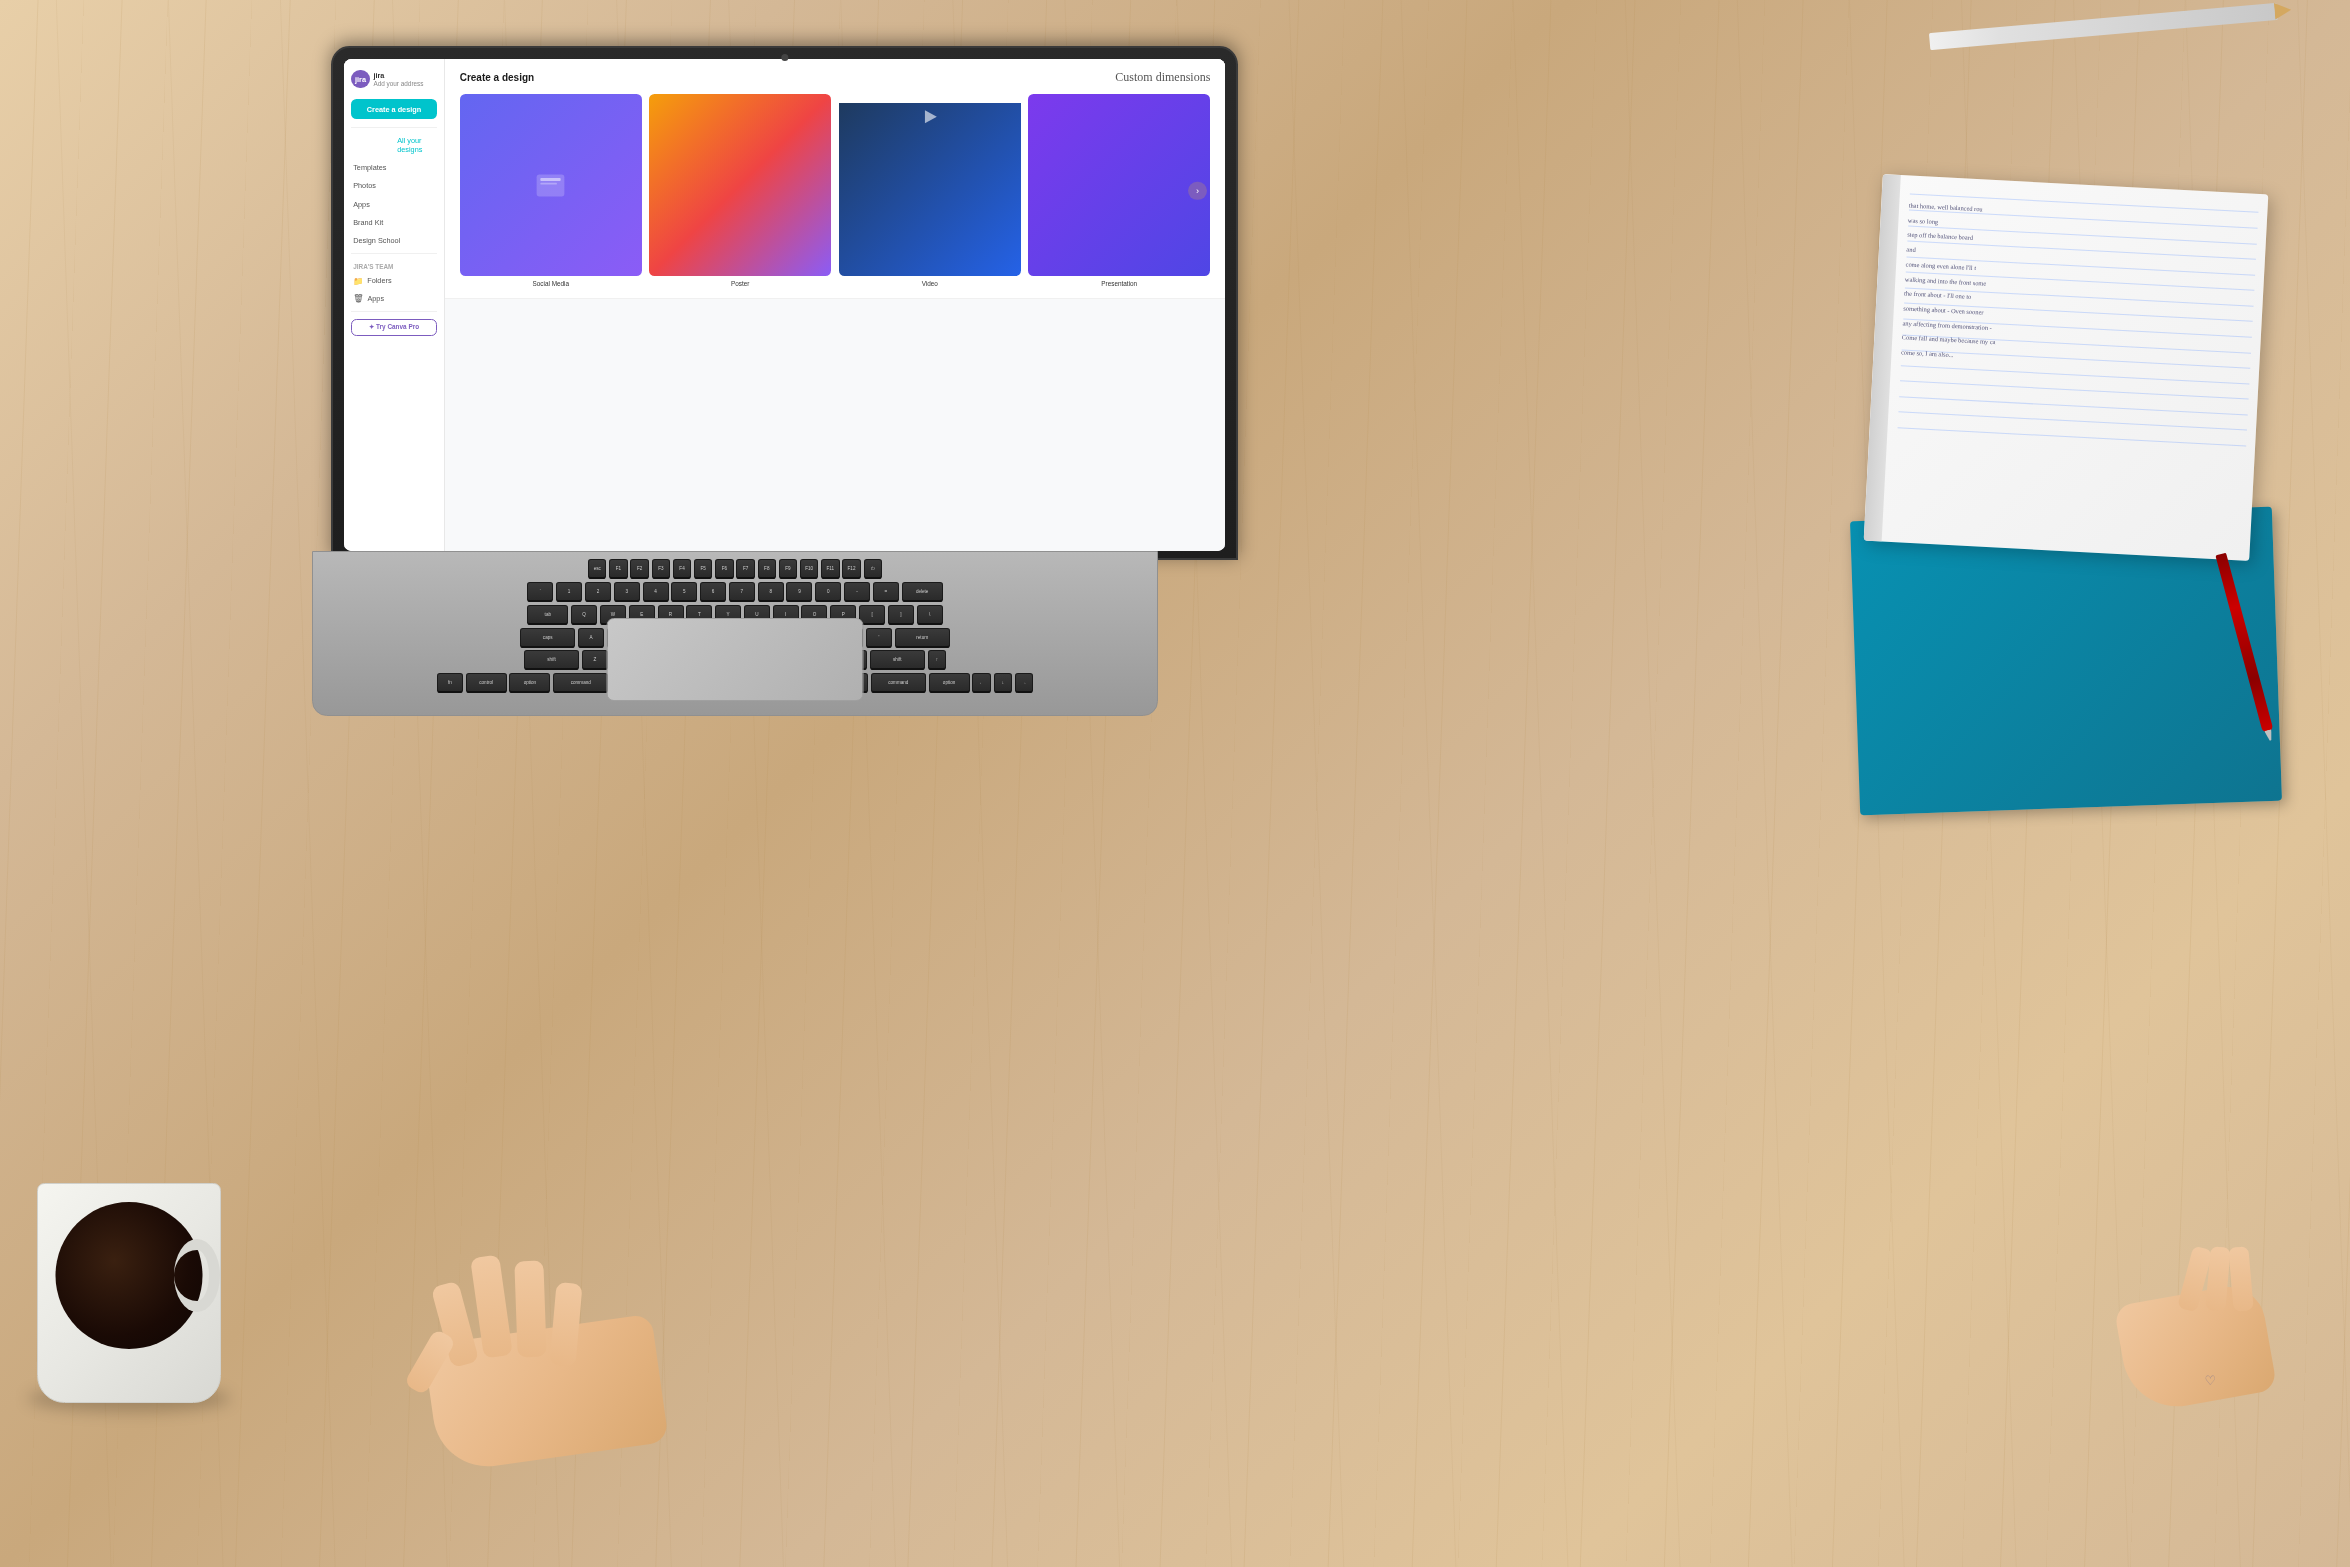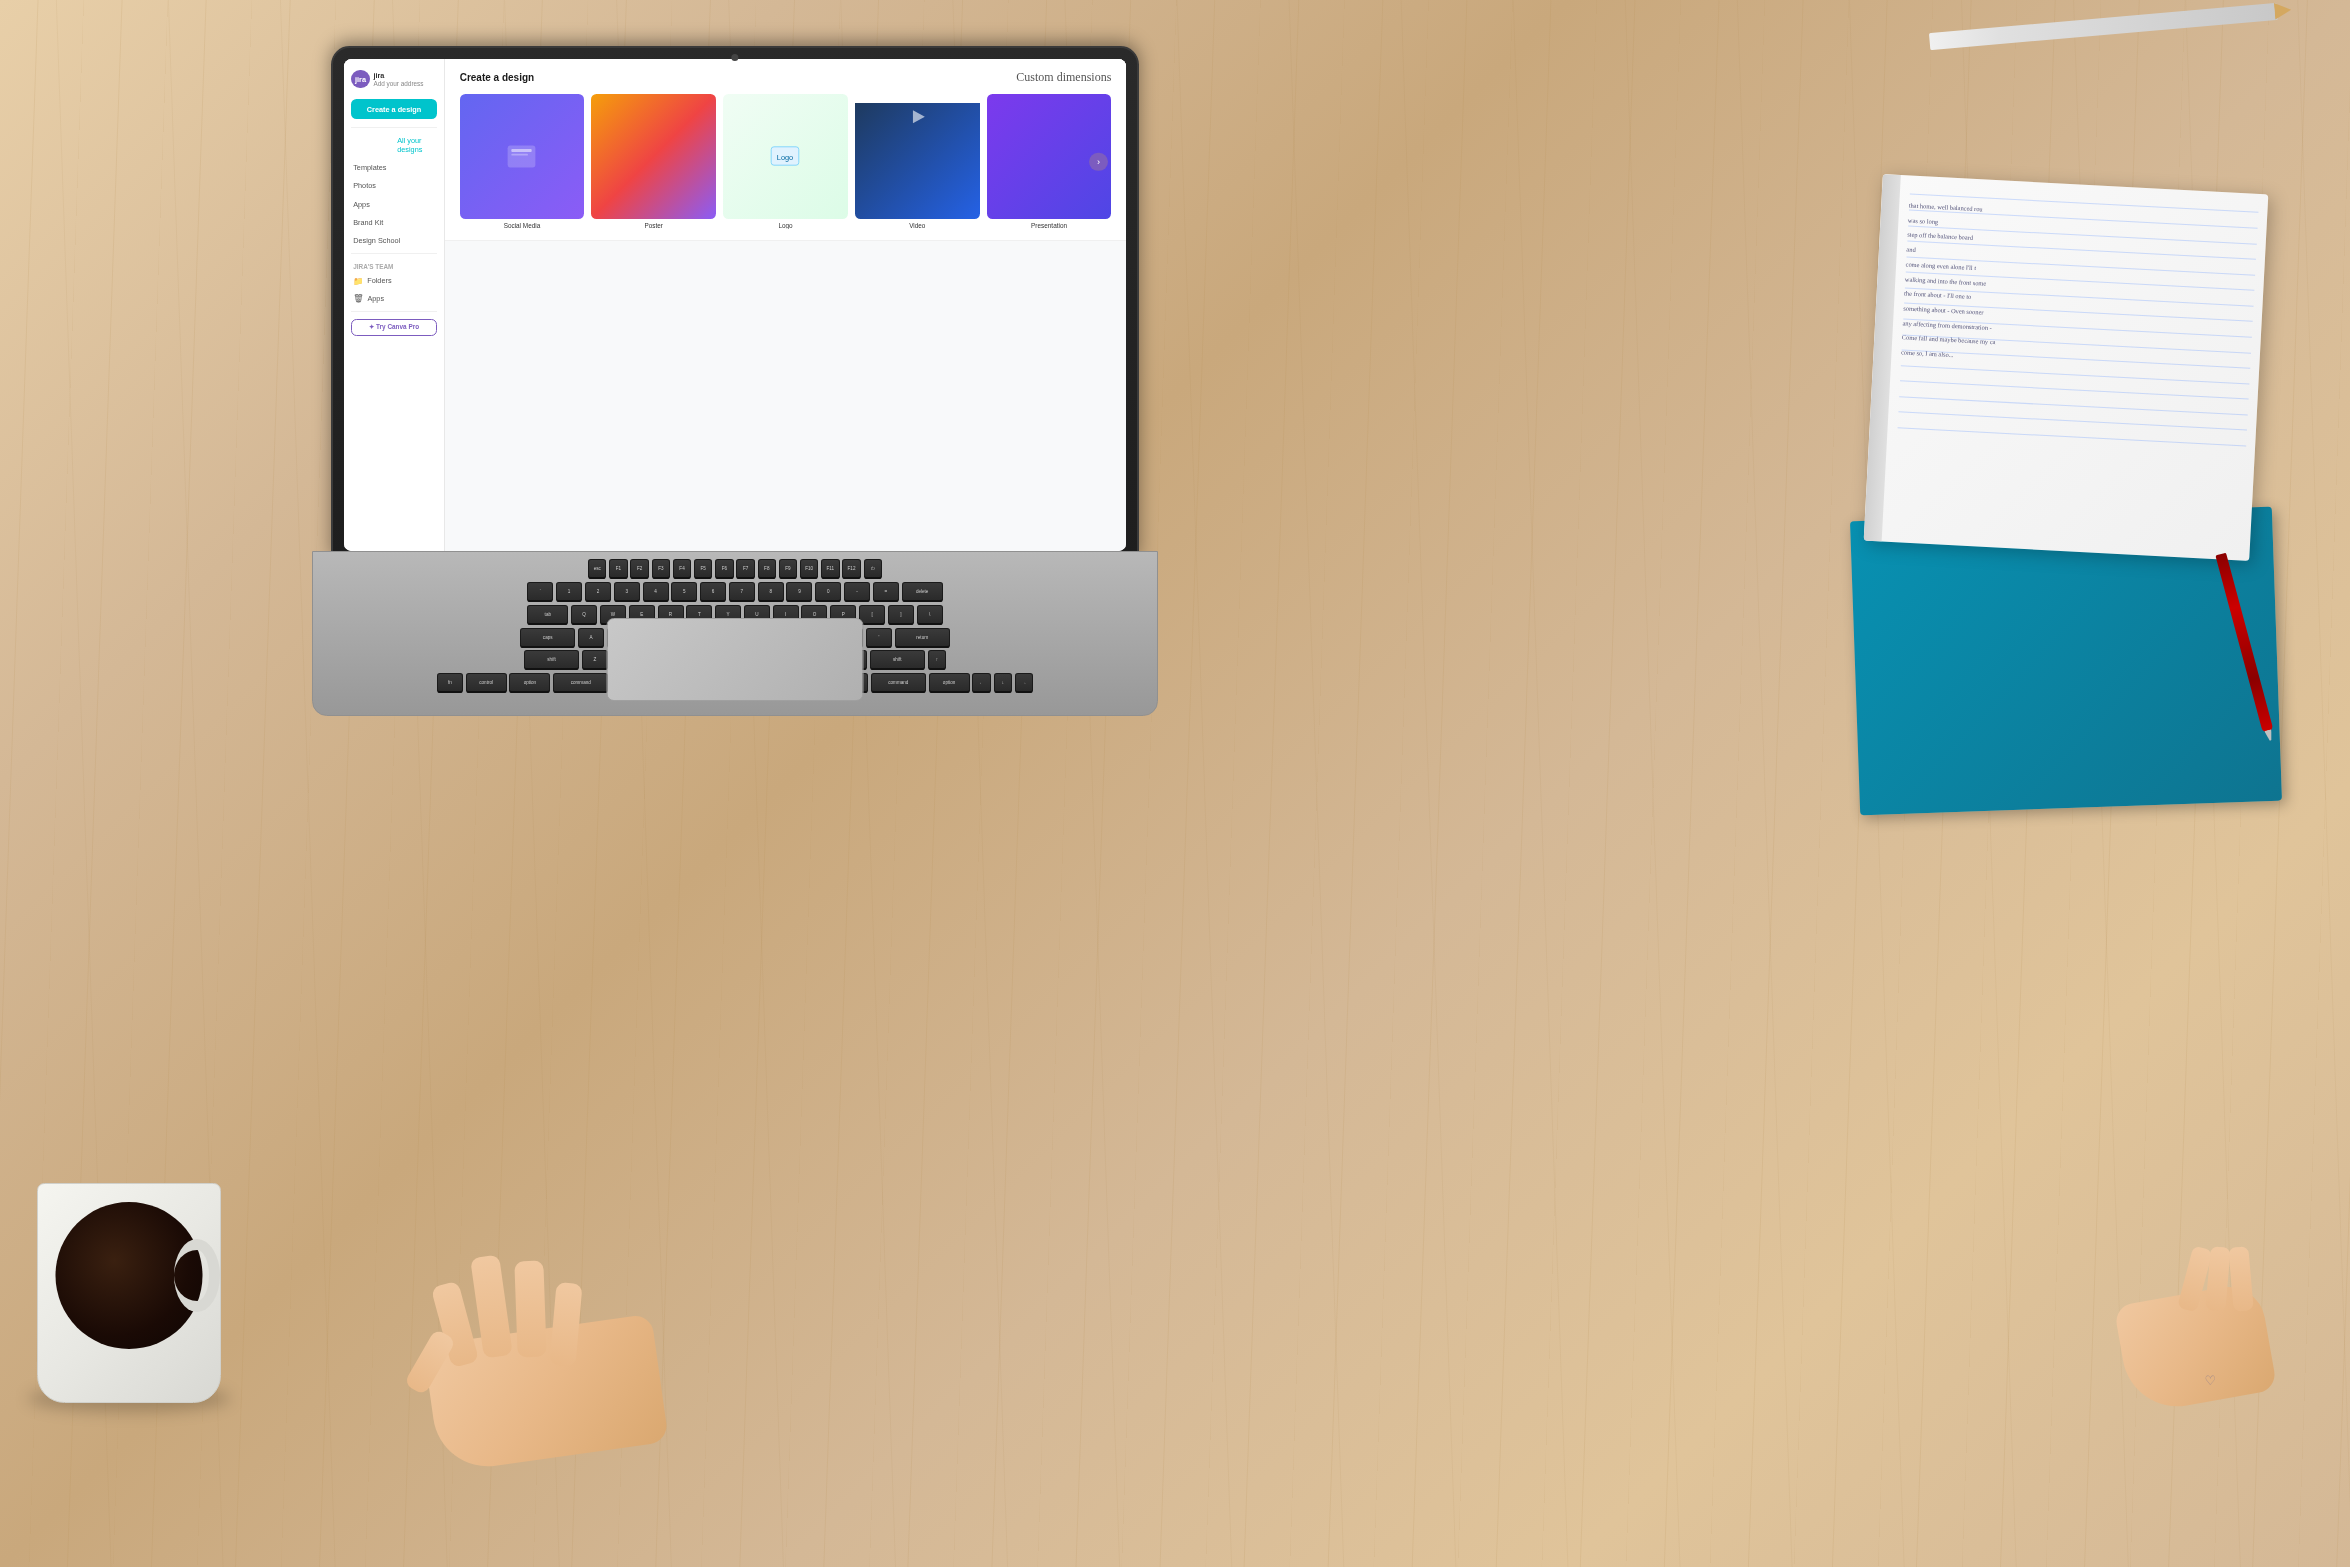--- a/index.html
+++ b/index.html
@@ -116,21 +116,21 @@
       left: 294px;
       width: 882px;
       height: 716px;
     }
 
     
     .laptop-lid {
       position: absolute;
       top: 0;
       left: 37px;
-      width: 808px;
+      width: 907px;
       height: 514px;
       background: linear-gradient(180deg, #2a2a2a 0%, #1e1e1e 100%);
       border-radius: 18.4px 18.4px 0 0;
       border: 2.8px solid #3a3a3a;
       box-shadow: 0 -3.7px 18.4px rgba(0,0,0,0.4);
       overflow: hidden;
     }
 
     .laptop-screen {
       position: absolute;
@@ -845,31 +845,20 @@
                 <div class="template-label">Social Media</div>
               </div>
 
               <div class="template-card">
                 <div class="template-thumb">
                   <div class="thumb-poster"></div>
                 </div>
                 <div class="template-label">Poster</div>
               </div>
 
-              <div class="template-card">
-                <div class="template-thumb">
-                  <div class="thumb-login">
-                    <svg width="46" height="46" viewBox="0 0 50 50" style="position:absolute;top:50%;left:50%;transform:translate(-50%,-50%);font-size:9px">
-                      <rect x="10" y="15" width="30" height="20" rx="3" fill="#e0f2fe" stroke="#7dd3fc" stroke-width="1"></rect>
-                      <text x="25" y="29" text-anchor="middle" font-size="8" fill="#0369a1">Logo</text>
-                    </svg>
-                  </div>
-                </div>
-                <div class="template-label">Logo</div>
-              </div>
 
               <div class="template-card">
                 <div class="template-thumb">
                   <div class="thumb-video">
                     <svg width="37" height="27.5" viewBox="0 0 40 30" style="margin:auto;display:block;margin-top:9.2px">
                       <polygon points="15,8 15,22 28,15" fill="rgba(255,255,255,0.6)"></polygon>
                     </svg>
                   </div>
                 </div>
                 <div class="template-label">Video</div>

